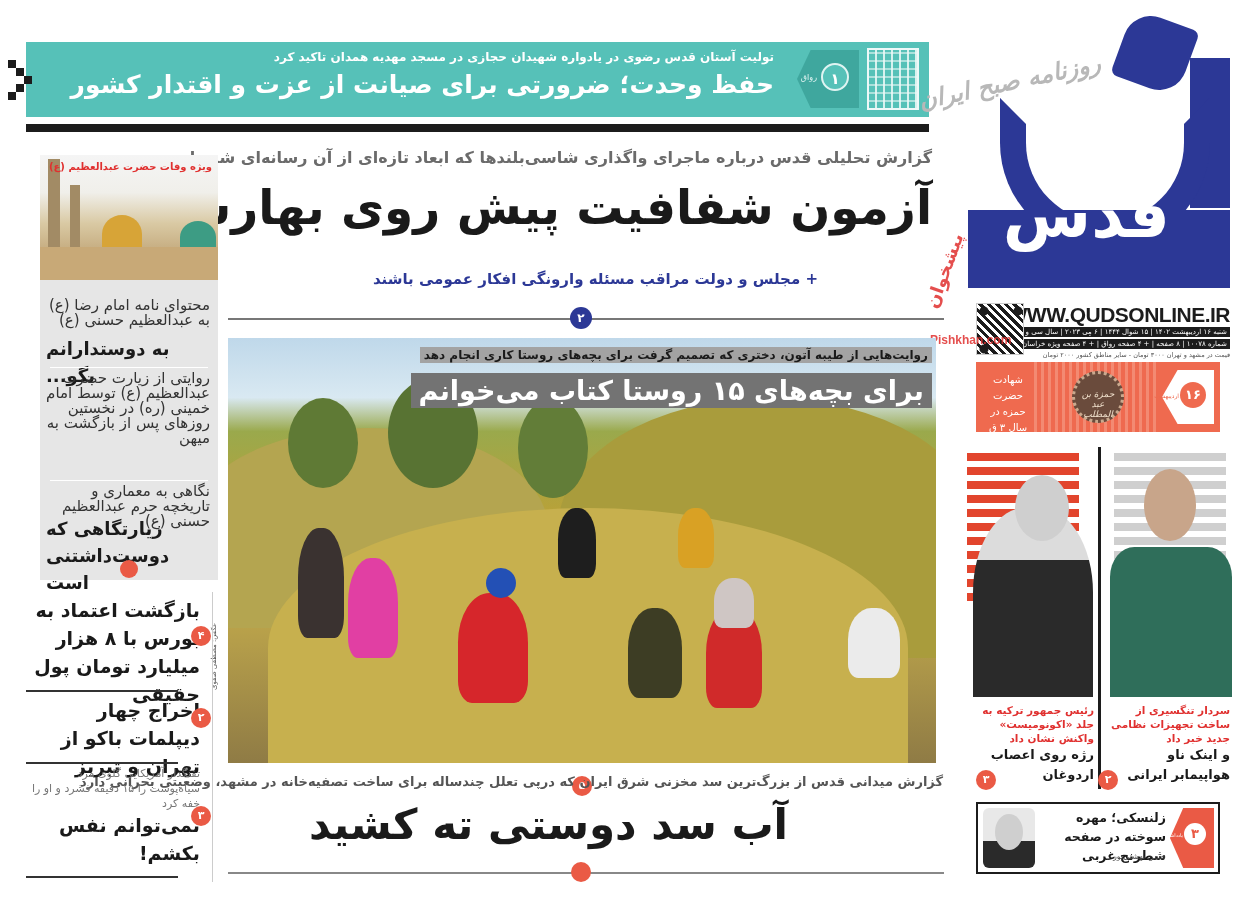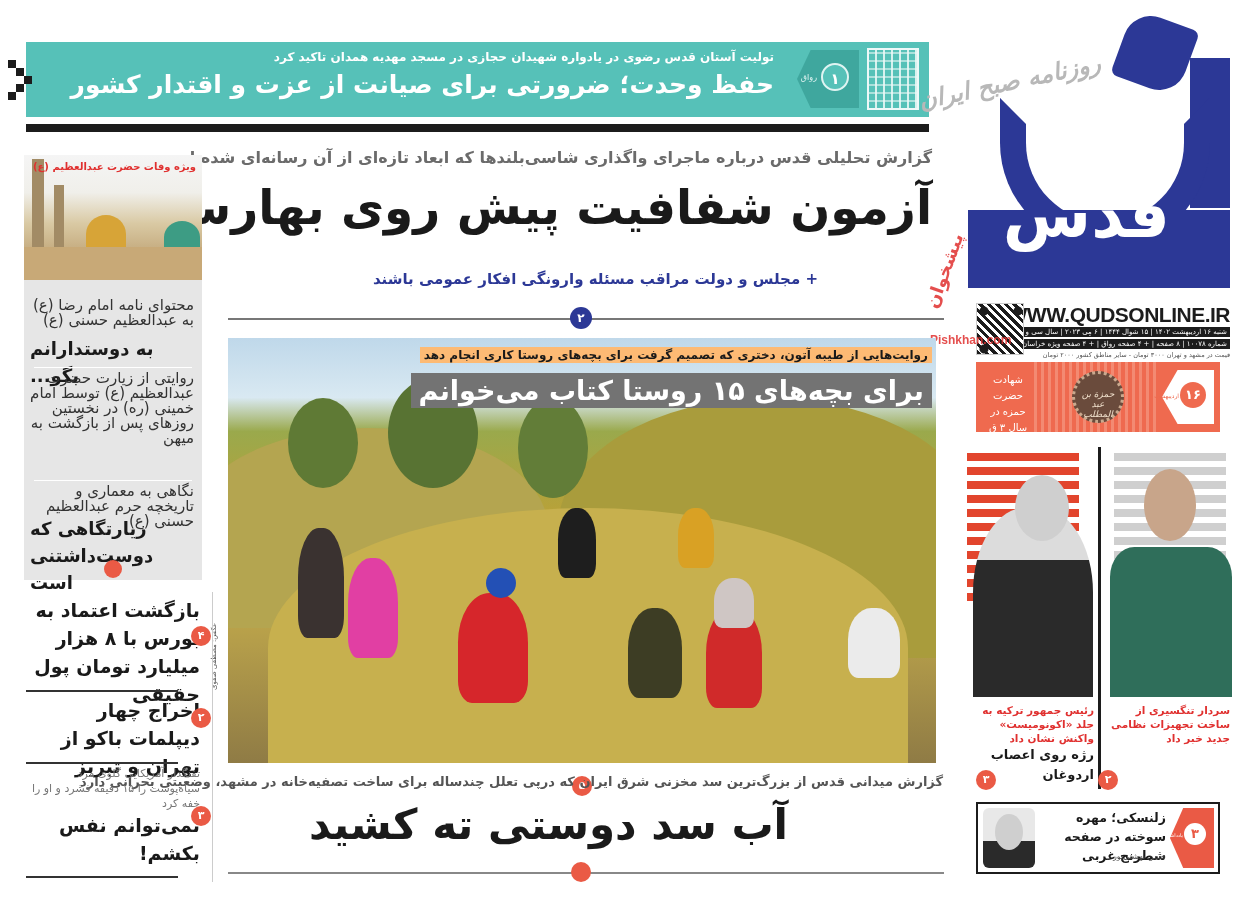--- a/index.html
+++ b/index.html
@@ -68,34 +68,34 @@
   .page-dot-blue { width: 22px; height: 22px; border-radius: 50%; background: #2c3896; color:#fff; font-size: 12px; font-weight: bold; text-align:center; line-height: 22px; }
   #page1-dot { left: 570px; top: 307px; }
 
   
   #photo { left: 228px; top: 338px; width: 708px; height: 425px; overflow: hidden;
     background:
       radial-gradient(ellipse 220px 80px at 380px 320px, rgba(240,200,80,.6), transparent),
       linear-gradient(180deg, #bfd8ea 0%, #d9e9f2 14%, #9aa94c 22%, #b6a23a 40%, #c9b04a 55%, #b49d4a 72%, #8f7b45 100%); }
   #photo .hill { position:absolute; border-radius: 50% 50% 0 0; }
   #photo .kid { position:absolute; border-radius: 45% 45% 20% 20%; }
-  #photo-kicker { right: 316px; top: 347px; background: #fdba74; padding: 1px 4px; font-size: 12px; font-weight: bold; color: #1a1a1a; white-space: nowrap; }
+  #photo-kicker { right: 316px; top: 347px; background: #a3a3a3; padding: 1px 4px; font-size: 12px; font-weight: bold; color: #1a1a1a; white-space: nowrap; }
   #photo-headline { right: 316px; top: 373px; background: #737373; padding: 2px 8px; font-size: 27px; font-weight: bold; color: #ffffff; white-space: nowrap; }
   #photo-credit { left: 210px; top: 690px; font-size: 7px; color: #555; transform: rotate(-90deg); transform-origin: left top; white-space: nowrap; }
   .page-dot-orange { width: 20px; height: 20px; border-radius: 50%; background: #ea5a45; color:#fff; font-size: 11px; font-weight: bold; text-align:center; line-height: 20px; }
   #page5-dot { left: 572px; top: 776px; }
 
   
   #kicker2 { right: 305px; top: 774px; font-size: 13px; font-weight: bold; color: #555; white-space: nowrap; }
   #headline2 { right: 460px; top: 800px; font-size: 42px; font-weight: bold; color: #1a1a1a; white-space: nowrap; }
   #rule-bottom { left: 228px; top: 872px; width: 716px; height: 2px; background: #888; }
   #rezaviat-dot-bottom { left: 571px; top: 862px; width: 20px; height: 20px; border-radius:50%; background:#ea5a45; }
 
   
-  #special { left: 24px; top: 155px; width: 178px; height: 425px; background: #e6e6e6; }
+  #special { left: 40px; top: 155px; width: 178px; height: 425px; background: #e6e6e6; }
   #special-img { position:absolute; left:0; top:0; width:178px; height:125px;
     background: linear-gradient(180deg, #f5f5f5 0%, #f0efea 30%, #d9c9a3 55%, #c2a77a 80%, #b8b0a0 100%); }
   #special-img .dome { position:absolute; border-radius: 50% 50% 10% 10%; }
   #special-img .tower { position:absolute; background: #a28b65; }
   #special-title { position:absolute; right: 6px; top: 6px; font-size: 10px; font-weight: bold; color: #e0302f; white-space: nowrap; }
   .sp-small { position:absolute; right: 8px; font-size: 15px; line-height: 15px; color: #333; text-align: right; width: 164px; }
   .sp-big { position:absolute; right: 8px; font-size: 18px; line-height: 27px; font-weight: bold; color: #1a1a1a; text-align: left; width: 164px; }
   .sp-rule { position:absolute; left: 10px; width: 158px; height: 1px; background: #fff; }
   #special-badge { position:absolute; left: 80px; top: 405px; width: 18px; height: 18px; border-radius:50%; background:#ea5a45; }
 
@@ -267,20 +267,21 @@
   <div class="uniform"></div>
   <div class="face"></div>
 </div>
 
 <div class="abs" id="por1-text">
   <div class="por-kicker">رئیس جمهور ترکیه به جلد «اکونومیست» واکنش نشان داد</div>
   <div class="por-title">رژه روی اعصاب اردوغان</div>
 </div>
 <div class="abs" id="por2-text">
   <div class="por-kicker">سردار تنگسیری از ساخت تجهیزات نظامی جدید خبر داد</div>
+  <div class="por-title">و اینک ناو هواپیمابر ایرانی</div>
 </div>
 <div class="abs page-dot-orange" id="por1-dot">۳</div>
 <div class="abs page-dot-orange" id="por2-dot">۲</div>
 
 <div class="abs" id="notebox">
   <div id="notebox-photo">
     <div class="face"></div>
   </div>
   <div id="notebox-title">زلنسکی؛ مهره سوخته در صفحه شطرنج غربی</div>
   <div id="notebox-author">حسن بهشتی‌پور</div>

